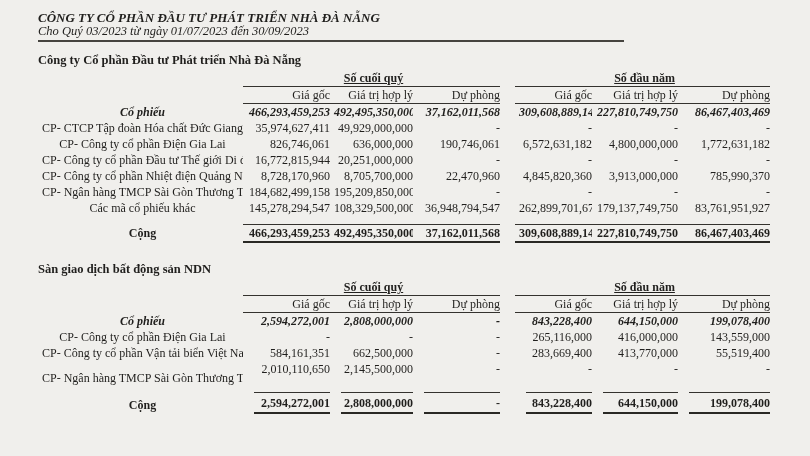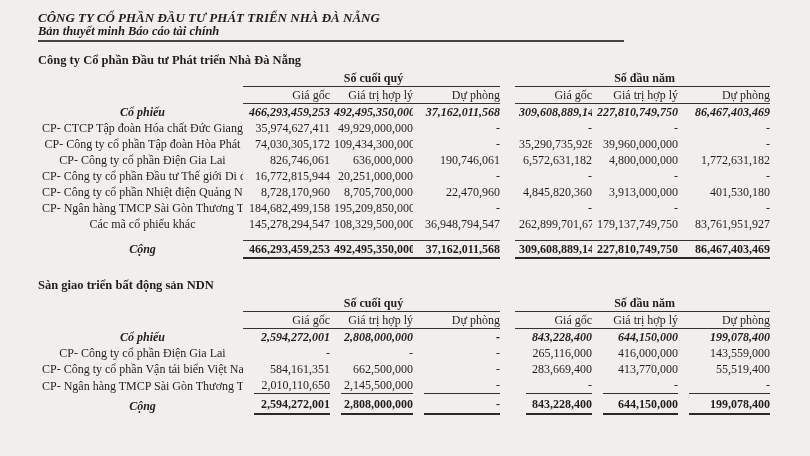--- a/index.html
+++ b/index.html
@@ -20,37 +20,37 @@
   .rule{border-top:2px solid #46443f;margin-top:2px;height:0;}
 
   .sec-title{font-weight:bold;font-size:12.5px;margin:11px 0 2px 0;}
   .sec-title.second{margin-top:19px;}
 
   table.t{border-collapse:collapse;table-layout:fixed;width:732px;font-size:12px;}
   table.t td{padding:2px 0 1px 4px;line-height:13px;white-space:nowrap;overflow:hidden;}
   td.lbl{text-align:center;padding-left:2px;}
   td.num{text-align:right;}
   td.sp{padding:0;}
-  .b{font-weight:bold;font-style:italic;}
+  .b{font-weight:bold;}
   .bi{font-weight:bold;font-style:italic;}
-  td.grp{text-align:center;font-weight:bold;border-bottom:1px solid #34322e;padding-bottom:1px;}
+  td.grp{text-align:center;font-weight:bold;border-bottom:1px solid #34322e;padding-bottom:1px;text-decoration:underline;}
   td.chd{border-bottom:1px solid #34322e;font-weight:normal;text-align:right;}
   tr.gap td{height:8px;padding:0;}
   td.totn{border-top:1px solid #34322e;border-bottom:2.5px solid #2a2925;font-weight:bold;text-align:right;padding-top:3px;padding-bottom:2px;}
-  .seg{border-bottom:1px solid #34322e;margin-left:7px;padding-bottom:1px;text-align:right;}
+  .seg{border-bottom:1px solid #34322e;margin-left:7px;padding-bottom:16px;text-align:right;}
   .segt{border-bottom:2px solid #2a2925;margin-left:7px;font-weight:bold;text-align:right;padding:1px 0 2px 0;}
 </style>
 </head>
 <body>
 
 <div class="page">
 
   <div class="dh">
     <div class="h1">CÔNG TY CỔ PHẦN ĐẦU TƯ PHÁT TRIỂN NHÀ ĐÀ NẴNG</div>
-    <div class="h5">Bản thuyết minh Báo cáo tài chính</div>
+    <div class="h4">Cho Quý 03/2023 từ ngày 01/07/2023 đến 30/09/2023</div>
     <div class="rule"></div>
   </div>
 
   <div class="sec-title">Công ty Cổ phần Đầu tư Phát triển Nhà Đà Nẵng</div>
 
   <table class="t">
     <colgroup>
       <col style="width:205px">
         <col style="width:87px">
         <col style="width:83px">
@@ -91,30 +91,20 @@
       <td class="lbl">CP- CTCP Tập đoàn Hóa chất Đức Giang</td>
       <td class="num">35,974,627,411</td>
       <td class="num">49,929,000,000</td>
       <td class="num">-</td>
       <td class="sp"></td>
       <td class="num">-</td>
       <td class="num">-</td>
       <td class="num">-</td>
     </tr>
     <tr>
-      <td class="lbl">CP- Công ty cổ phần Tập đoàn Hòa Phát</td>
-      <td class="num">74,030,305,172</td>
-      <td class="num">109,434,300,000</td>
-      <td class="num">-</td>
-      <td class="sp"></td>
-      <td class="num">35,290,735,928</td>
-      <td class="num">39,960,000,000</td>
-      <td class="num">-</td>
-    </tr>
-    <tr>
       <td class="lbl">CP- Công ty cổ phần Điện Gia Lai</td>
       <td class="num">826,746,061</td>
       <td class="num">636,000,000</td>
       <td class="num">190,746,061</td>
       <td class="sp"></td>
       <td class="num">6,572,631,182</td>
       <td class="num">4,800,000,000</td>
       <td class="num">1,772,631,182</td>
     </tr>
     <tr>
@@ -128,21 +118,21 @@
       <td class="num">-</td>
     </tr>
     <tr>
       <td class="lbl">CP- Công ty cổ phần Nhiệt điện Quảng Ninh</td>
       <td class="num">8,728,170,960</td>
       <td class="num">8,705,700,000</td>
       <td class="num">22,470,960</td>
       <td class="sp"></td>
       <td class="num">4,845,820,360</td>
       <td class="num">3,913,000,000</td>
-      <td class="num">401,530,180</td>
+      <td class="num">785,990,370</td>
     </tr>
     <tr>
       <td class="lbl">CP- Ngân hàng TMCP Sài Gòn Thương Tín</td>
       <td class="num">184,682,499,158</td>
       <td class="num">195,209,850,000</td>
       <td class="num">-</td>
       <td class="sp"></td>
       <td class="num">-</td>
       <td class="num">-</td>
       <td class="num">-</td>
@@ -166,21 +156,21 @@
       <td class="totn">492,495,350,000</td>
       <td class="totn">37,162,011,568</td>
       <td class="sp"></td>
       <td class="totn">309,608,889,147</td>
       <td class="totn">227,810,749,750</td>
       <td class="totn">86,467,403,469</td>
     </tr>
   </tbody>
     </table>
 
-  <div class="sec-title second">Sàn giao triển bất động sản NDN</div>
+  <div class="sec-title second">Sàn giao dịch bất động sản NDN</div>
 
   <table class="t">
     <colgroup>
       <col style="width:205px">
         <col style="width:87px">
         <col style="width:83px">
         <col style="width:87px">
       <col style="width:15px">
         <col style="width:77px">
         <col style="width:86px">

